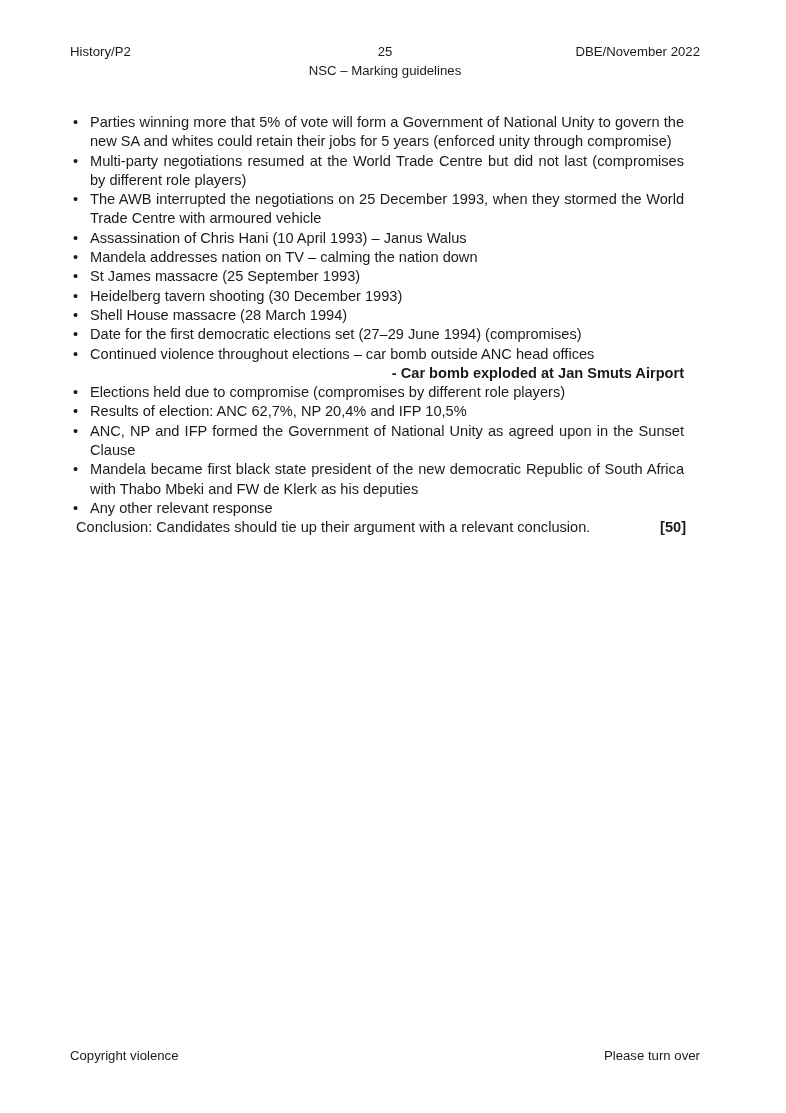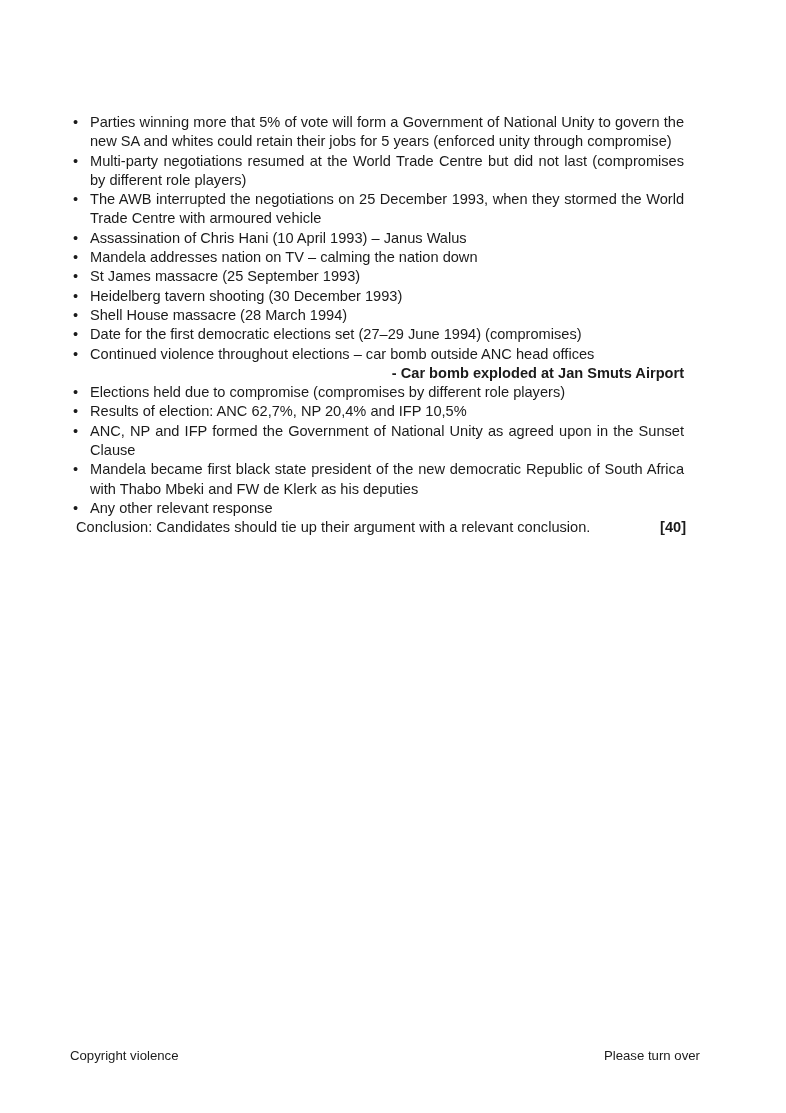--- a/index.html
+++ b/index.html
@@ -146,20 +146,28 @@
     top: 0;
     font-size: 13.2px;
     white-space: nowrap;
   }
 </style>
 </head>
 <body>
 
 <div class="page">
 
+  <div class="page-header">
+    <div class="hdr-row">
+      <span class="hdr-left">History/P2</span>
+      <span class="hdr-center">25</span>
+      <span class="hdr-right">DBE/November 2022</span>
+    </div>
+    <div class="hdr-subtitle">NSC – Marking guidelines</div>
+  </div>
 
   <div class="content">
     <ul class="bullets">
 
       <li>
         <span class="bullet-dot">•</span>
         <span class="txt">Parties winning more that 5% of vote will form a Government of National Unity to govern the new SA and whites could retain their jobs for 5 years (enforced unity through compromise)</span>
       </li>
 
       <li>
@@ -230,21 +238,21 @@
 
       <li class="nojust">
         <span class="bullet-dot">•</span>
         <span class="txt">Any other relevant response</span>
       </li>
 
     </ul>
 
     <div class="conclusion-row">
       <span class="conclusion-text">Conclusion: Candidates should tie up their argument with a relevant conclusion.</span>
-      <span class="marks">[40]</span>
+      <span class="marks">[50]</span>
     </div>
   </div>
 
   <div class="page-footer">
     <span class="ftr-left">Copyright violence</span>
     <span class="ftr-right">Please turn over</span>
   </div>
 
 </div>
 

